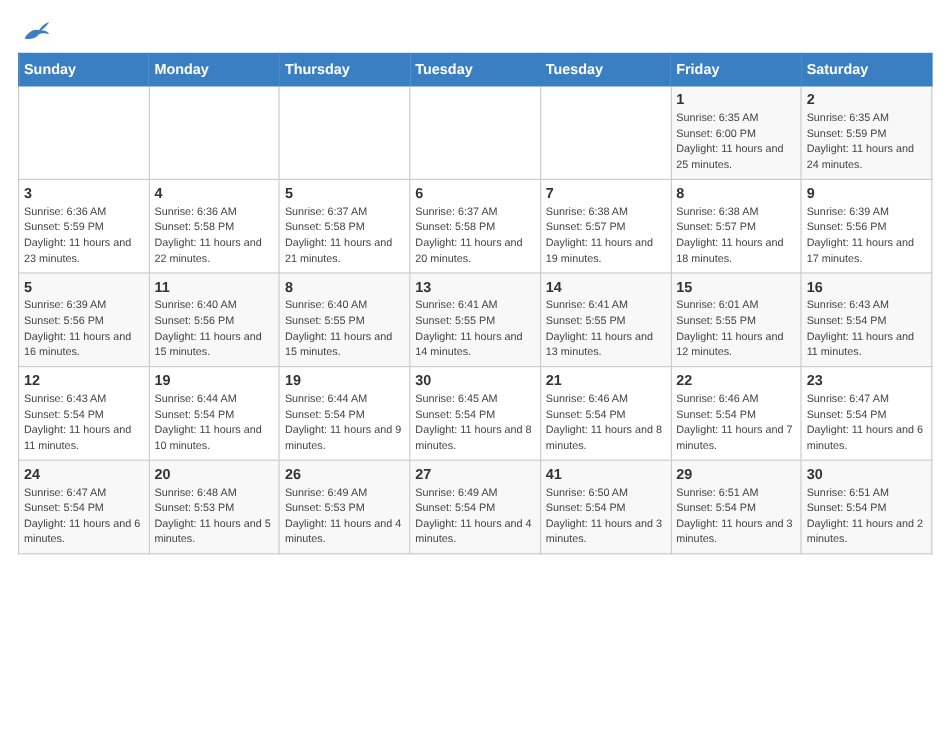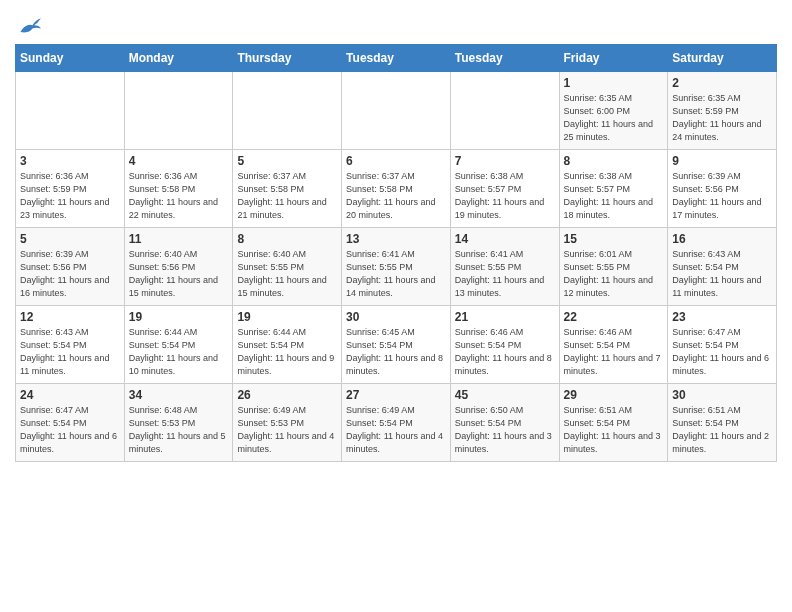--- a/index.html
+++ b/index.html
@@ -280,39 +280,39 @@
         </td>
       </tr>
       <tr>
         <td>
           <span class="day-num">24</span>
           <div class="day-info" style="white-space: pre-line;">Sunrise: 6:47 AM
 Sunset: 5:54 PM
 Daylight: 11 hours and 6 minutes.</div>
         </td>
         <td>
-          <span class="day-num">34</span>
+          <span class="day-num">20</span>
           <div class="day-info" style="white-space: pre-line;">Sunrise: 6:48 AM
 Sunset: 5:53 PM
 Daylight: 11 hours and 5 minutes.</div>
         </td>
         <td>
           <span class="day-num">26</span>
           <div class="day-info" style="white-space: pre-line;">Sunrise: 6:49 AM
 Sunset: 5:53 PM
 Daylight: 11 hours and 4 minutes.</div>
         </td>
         <td>
           <span class="day-num">27</span>
           <div class="day-info" style="white-space: pre-line;">Sunrise: 6:49 AM
 Sunset: 5:54 PM
 Daylight: 11 hours and 4 minutes.</div>
         </td>
         <td>
-          <span class="day-num">45</span>
+          <span class="day-num">41</span>
           <div class="day-info" style="white-space: pre-line;">Sunrise: 6:50 AM
 Sunset: 5:54 PM
 Daylight: 11 hours and 3 minutes.</div>
         </td>
         <td>
           <span class="day-num">29</span>
           <div class="day-info" style="white-space: pre-line;">Sunrise: 6:51 AM
 Sunset: 5:54 PM
 Daylight: 11 hours and 3 minutes.</div>
         </td>

